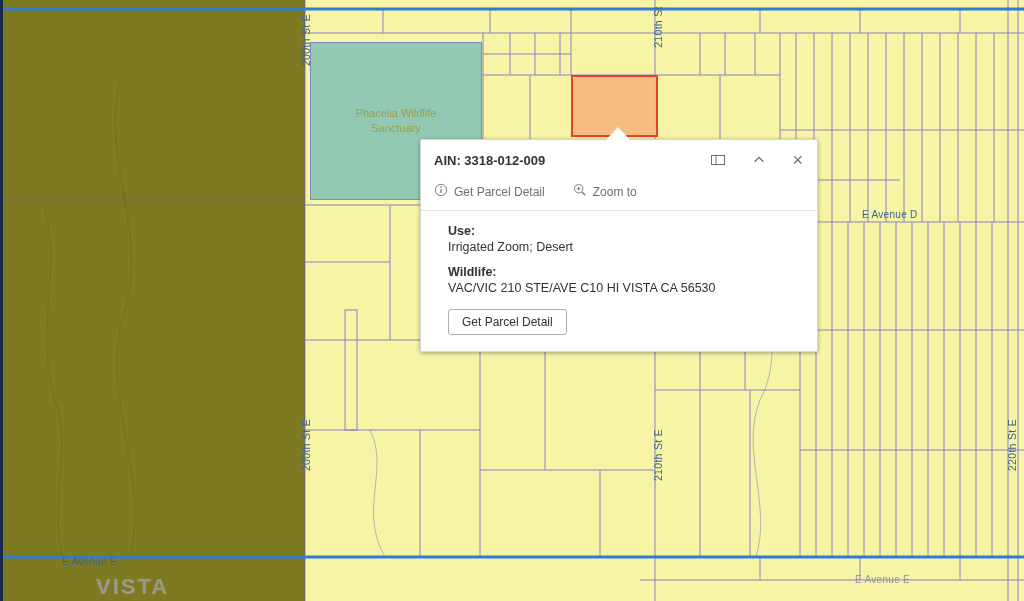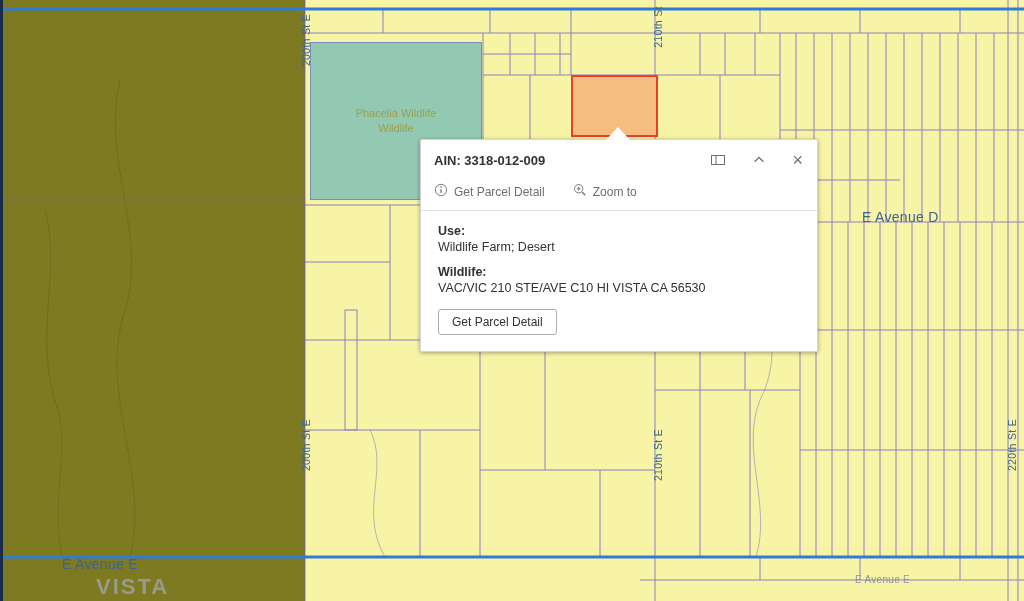--- a/index.html
+++ b/index.html
@@ -25,21 +25,21 @@
   }
 
   
   .vlabel{
     position:absolute;width:70px;height:14px;
     display:flex;align-items:center;justify-content:center;
     transform:rotate(-90deg);
     font-size:10.5px;color:#3c6390;white-space:nowrap;letter-spacing:.3px;
   }
   .hlabel{
-    position:absolute;font-size:14px;color:#3c6390;white-space:nowrap;letter-spacing:.3px;
+    position:absolute;font-size:10px;color:#3c6390;white-space:nowrap;letter-spacing:.3px;
   }
   .hlabel.dim{color:#8d9399;font-size:10px;}
   .watermark{
     position:absolute;left:96px;top:574px;
     font-size:22px;font-weight:bold;color:#9ba1a1;opacity:.85;letter-spacing:2px;
   }
 
   
   .popup{
     position:absolute;left:420px;top:139px;width:396px;
@@ -60,21 +60,21 @@
   .popup-title{font-size:13px;font-weight:bold;color:#323232;}
   .popup-controls{display:flex;align-items:center;gap:26px;color:#6e6e6e;}
   .popup-controls .icon{display:inline-flex;align-items:center;cursor:pointer;line-height:1;}
   .icon-close{font-size:18px;color:#6e6e6e;}
   .popup-actions{
     display:flex;align-items:center;gap:28px;
     padding:7px 14px 10px 13px;border-bottom:1px solid #e2e2e2;
     color:#6e6e6e;font-size:12px;
   }
   .popup-action{display:inline-flex;align-items:center;gap:6px;cursor:pointer;}
-  .popup-body{padding:13px 14px 16px 17px;}
+  .popup-body{padding:13px 14px 16px 17px;margin-left:10px;}
   .field-label{font-weight:bold;margin-bottom:2px;}
   .field-value{margin-bottom:11px;}
   .detail-btn{
     margin-top:3px;padding:5px 13px;
     background:#fff;border:1px solid #adadad;border-radius:3px;
     font-family:"Liberation Sans", sans-serif;font-size:12px;color:#323232;
     cursor:pointer;
   }
 </style>
 </head>
@@ -189,21 +189,21 @@
       <path d="M0 9 H1024"></path>
       <path d="M0 557 H1024"></path>
     </g>
 
     <rect x="0" y="0" width="3" height="601" fill="#1b2b4d"></rect>
   </svg>
 
   <div class="sanctuary">
     <div>
       <span>Phacelia Wildlife</span>
-      <span>Wildlife</span>
+      <span>Sanctuary</span>
     </div>
   </div>
 
   <div class="selected-parcel"></div>
 
   <div class="vlabel" style="left:271px;top:33px;">200th St E</div>
   <div class="vlabel" style="left:623px;top:20px;">210th St</div>
   <div class="vlabel" style="left:271px;top:438px;">200th St E</div>
   <div class="vlabel" style="left:623px;top:448px;">210th St E</div>
   <div class="vlabel" style="left:977px;top:438px;">220th St E</div>
@@ -254,21 +254,21 @@
             <line x1="6.5" y1="4.3" x2="6.5" y2="8.7" stroke="#6e6e6e"></line>
           </svg>
         </span>
         <span>Zoom to</span>
       </span>
     </div>
 
     <div class="popup-body">
       <div class="field">
         <div class="field-label">Use:</div>
-        <div class="field-value">Wildlife Farm; Desert</div>
+        <div class="field-value">Irrigated Zoom; Desert</div>
       </div>
       <div class="field">
         <div class="field-label">Wildlife:</div>
         <div class="field-value">VAC/VIC 210 STE/AVE C10 HI VISTA CA 56530</div>
       </div>
       <button class="detail-btn">Get Parcel Detail</button>
     </div>
   </div>
 
 </div>

